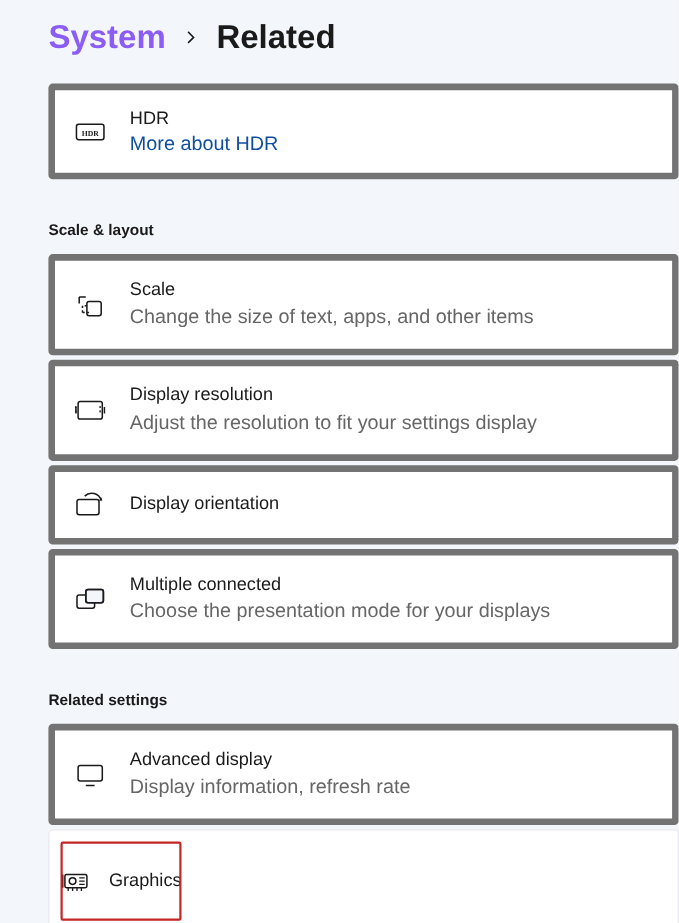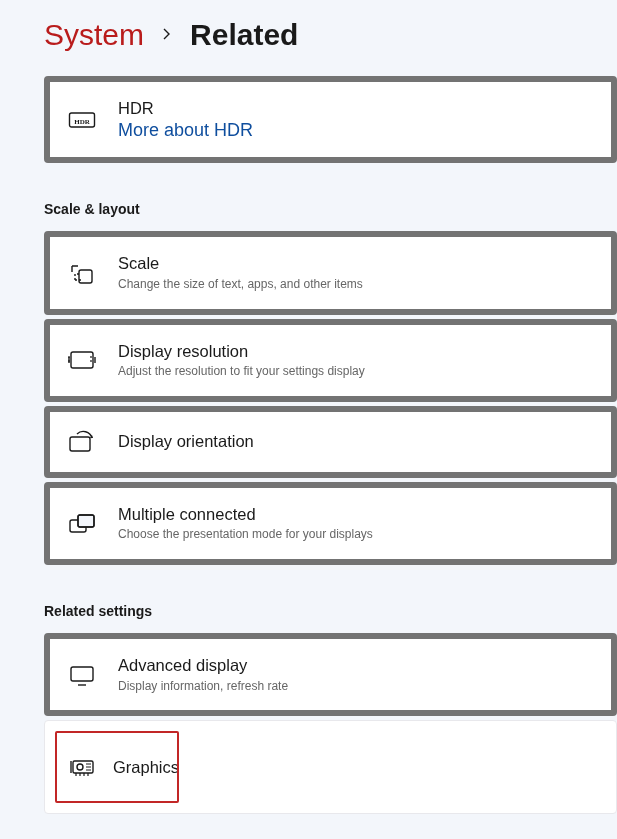--- a/index.html
+++ b/index.html
@@ -13,22 +13,22 @@
     }
     .page { padding: 0 0 0 44px; }
     .breadcrumb {
       display: flex;
       align-items: center;
       gap: 18px;
       padding: 18px 0 24px 0;
     }
     .breadcrumb-parent {
       font-size: 30px;
-      font-weight: 400;
-      color: #b91c1c;
+      font-weight: 700;
+      color: #8b5cf6;
     }
     .breadcrumb-sep {
       font-size: 18px;
       color: #6b6b6b;
       font-weight: 400;
     }
     .breadcrumb-current {
       font-size: 30px;
       font-weight: 600;
       color: #1a1a1a;
@@ -53,21 +53,21 @@
       flex-shrink: 0;
     }
     .card-body { flex: 1; }
     .card-title {
       font-size: 16.5px;
       font-weight: 400;
       color: #1a1a1a;
       line-height: 1.3;
     }
     .card-sub {
-      font-size: 12px;
+      font-size: 18px;
       color: #666666;
       line-height: 1.4;
       margin-top: 1px;
     }
     .card-link {
       font-size: 18px;
       color: #0f4e9e;
       font-weight: 500;
       margin-top: 1px;
       cursor: pointer;
@@ -81,21 +81,21 @@
     }
     .highlighted {
       outline: 2.5px solid #c22626;
       outline-offset: -2px;
       border-radius: 2px;
       padding-right: 0;
       min-height: 72px;
       max-width: 155px;
       margin-left: 10px;
       justify-content: flex-start;
-      padding-left: 14px;
+      padding-left: 0;
     }
     .graphics-bg {
       background:#ffffff;
       border:1px solid #e8e8ec;
       border-radius:4px;
       padding:10px 0 10px 0;
       display:flex;
       align-items:center;
     }
     svg { stroke: #1a1a1a; stroke-width: 1.4; fill: none; }

